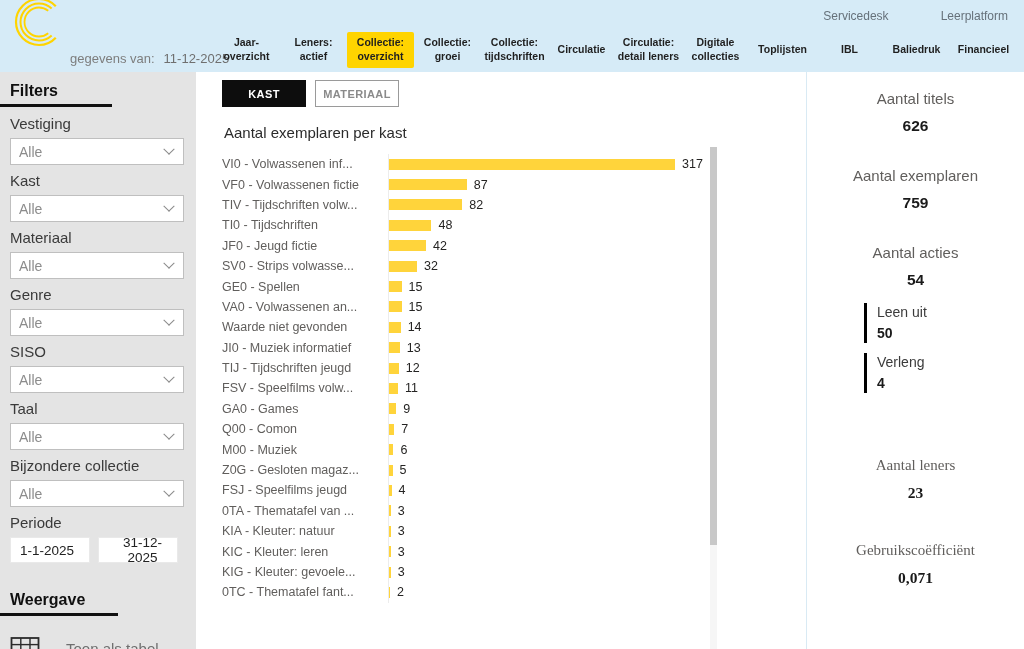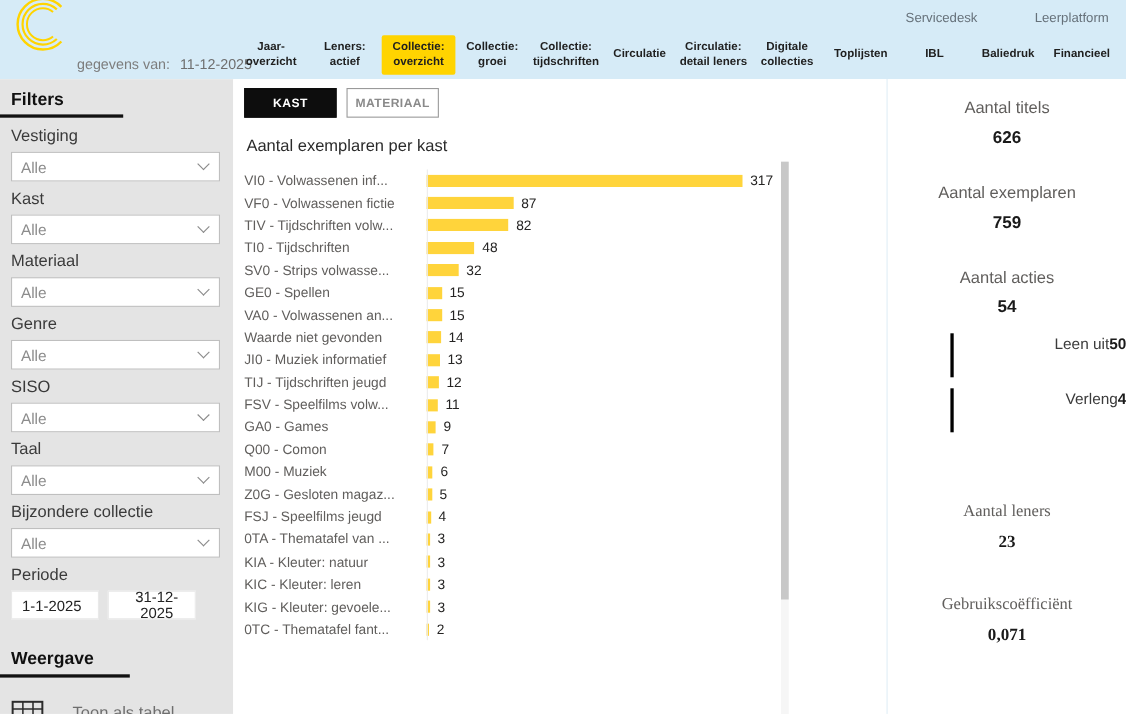--- a/index.html
+++ b/index.html
@@ -12,21 +12,21 @@
   .gegevens{position:absolute;left:70px;top:51px;font-size:13px;color:#7d7d7d;}
   .gegevens .date{margin-left:9px;color:#6f6f6f;}
   .toplinks{position:absolute;top:9px;right:16px;display:flex;gap:28px;}
   .toplinks span{font-size:12px;color:#66717a;cursor:pointer;margin-left:24px;}
   .nav{position:absolute;left:213px;bottom:0;height:44px;display:flex;align-items:center;}
   .tab{width:67px;text-align:center;font-size:10.5px;font-weight:700;color:#1f1f1f;
     line-height:1.3;padding:4px 1px;cursor:pointer;}
   .tab.active{background:#ffd400;border-radius:2px;}
 
   
-  .sidebar{position:absolute;left:0;top:72px;width:212px;bottom:0;background:#e4e4e4;
+  .sidebar{position:absolute;left:0;top:72px;width:196px;bottom:0;background:#e4e4e4;
     padding:6px 12px 0 10px;}
   .side-h{font-size:16px;font-weight:700;color:#101010;margin:4px 0 8px -10px;
     padding:0 0 4px 10px;border-bottom:3px solid #111;width:112px;}
   .side-h.weergave{margin-top:28px;width:118px;}
   .flabel{font-size:15px;color:#3a3a3a;margin:7px 0 6px 0;}
   .select{height:27px;background:#fff;border:1px solid #bfbfbf;display:flex;
     align-items:center;justify-content:space-between;padding:0 10px 0 8px;cursor:pointer;}
   .select .sval{font-size:14px;color:#8c8c8c;}
   .chev{width:8px;height:8px;border-right:1.5px solid #8a8a8a;border-bottom:1.5px solid #8a8a8a;
     transform:rotate(45deg) translate(-2px,-2px);}
@@ -59,21 +59,21 @@
   .vdivider{position:absolute;left:806px;top:72px;bottom:0;width:1px;background:#d9eaf4;}
   .summary{position:absolute;left:807px;top:72px;right:0;bottom:0;background:#fff;
     padding-top:18px;}
   .kpi{text-align:center;}
   .kpi .klabel{font-size:15px;color:#605e5c;}
   .kpi .kvalue{font-size:15.5px;font-weight:700;color:#1a1a1a;margin-top:10px;}
   .kpis-top .kpi + .kpi{margin-top:32px;}
   .actions{margin:14px 0 0 57px;}
   .action + .action{margin-top:10px;}
   .action{border-left:3px solid #000;padding-left:10px;height:40px;
-    display:flex;flex-direction:row;justify-content:flex-end;}
+    display:flex;flex-direction:column;justify-content:space-between;}
   .action .alabel{font-size:14px;color:#3b3b3b;line-height:19px;}
   .action .avalue{font-size:14px;font-weight:700;color:#1a1a1a;line-height:19px;}
   .kpis-bottom{margin-top:64px;font-family:Liberation Serif, serif;}
   .kpis-bottom .kpi + .kpi{margin-top:40px;}
 </style>
 </head>
 <body>
 
 <div class="header">
   <svg class="logo" width="54" height="66" viewBox="0 0 54 66">
@@ -243,20 +243,25 @@
         <span class="clabel">TIV - Tijdschriften volw...</span>
         <div class="cbar" style="width: 74.2397px; background: rgb(255, 212, 59);"></div>
         <span class="cval">82</span>
       </div>
       <div class="crow">
         <span class="clabel">TI0 - Tijdschriften</span>
         <div class="cbar" style="width: 43.4574px; background: rgb(255, 212, 59);"></div>
         <span class="cval">48</span>
       </div>
       <div class="crow">
+        <span class="clabel">JF0 - Jeugd fictie</span>
+        <div class="cbar" style="width: 38.0252px; background: rgb(255, 212, 59);"></div>
+        <span class="cval">42</span>
+      </div>
+      <div class="crow">
         <span class="clabel">SV0 - Strips volwasse...</span>
         <div class="cbar" style="width: 28.9716px; background: rgb(255, 212, 59);"></div>
         <span class="cval">32</span>
       </div>
       <div class="crow">
         <span class="clabel">GE0 - Spellen</span>
         <div class="cbar" style="width: 13.5804px; background: rgb(255, 212, 59);"></div>
         <span class="cval">15</span>
       </div>
       <div class="crow">

